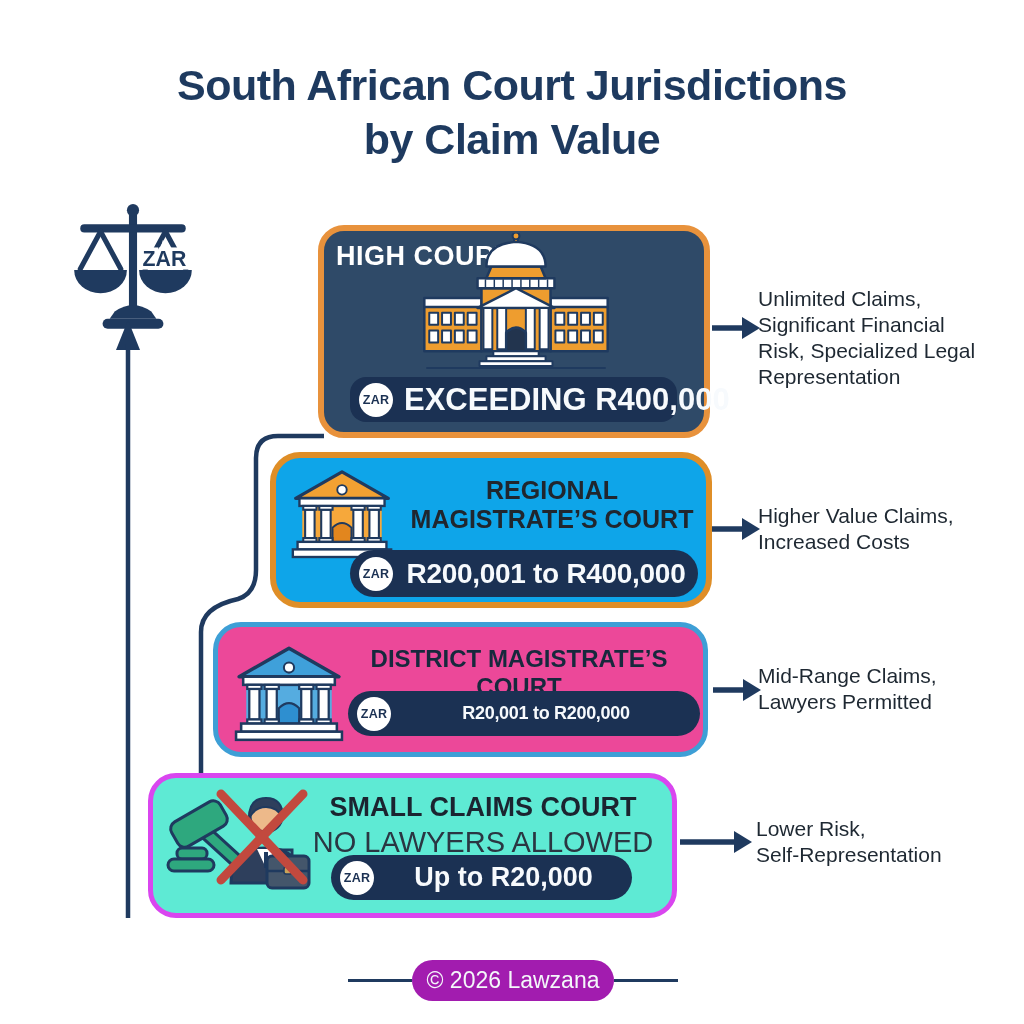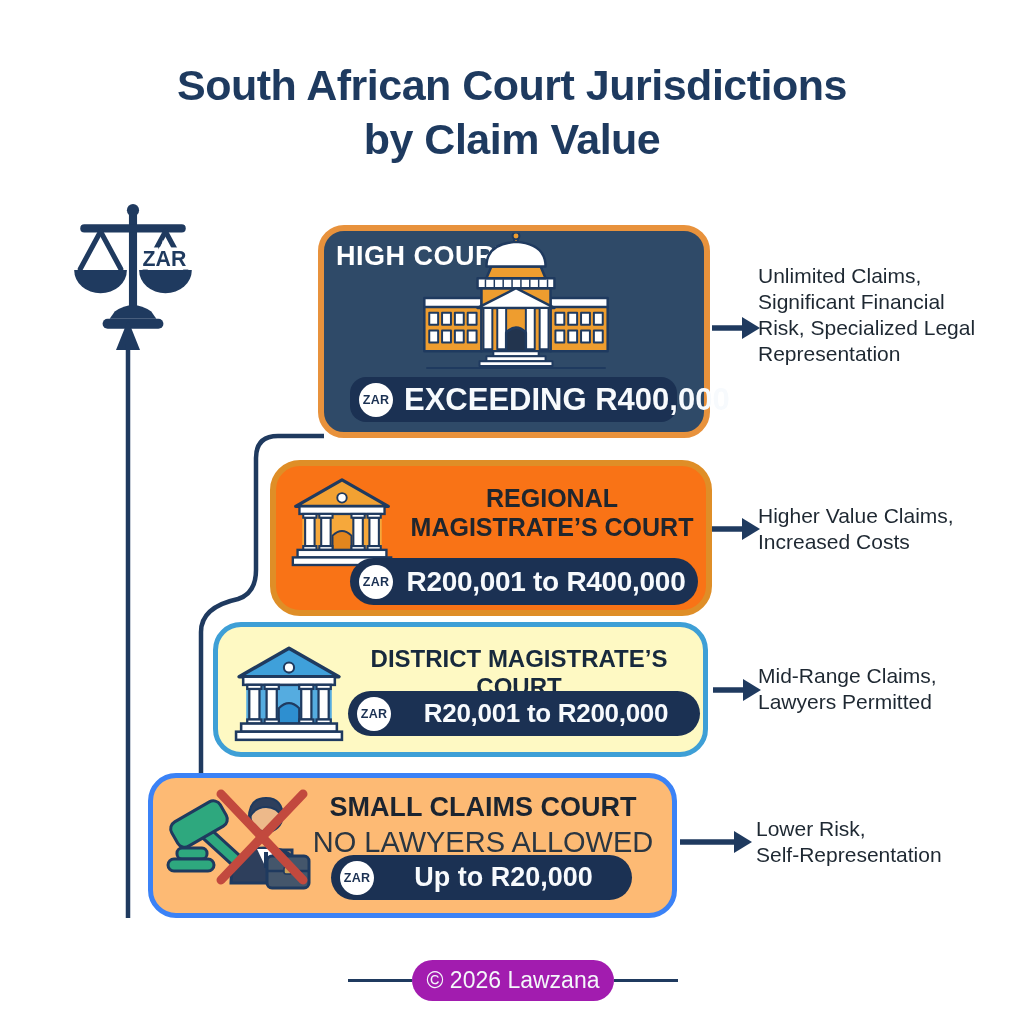--- a/index.html
+++ b/index.html
@@ -10,26 +10,26 @@
   .page-title{
     position:absolute;top:58px;left:0;width:1024px;margin:0;
     text-align:center;font-size:43px;line-height:54px;font-weight:bold;
     color:#1E3A5F;white-space:pre-line;letter-spacing:-0.5px;
   }
   .overlay{position:absolute;left:0;top:0;width:1024px;height:1024px;z-index:1;}
   .scales{position:absolute;left:62px;top:198px;width:142px;height:142px;z-index:1;}
   .card{position:absolute;z-index:2;box-sizing:border-box;}
   .card-hc{left:318px;top:225px;width:392px;height:213px;background:#2F4A68;
     border:6px solid #E8923C;border-radius:26px;}
-  .card-reg{left:270px;top:452px;width:442px;height:156px;background:#f97316;
-    border:6px solid #DF8E27;border-radius:30px;margin-top:8px;}
-  .card-dist{left:213px;top:622px;width:495px;height:135px;background:#fef9c3;
+  .card-reg{left:270px;top:452px;width:442px;height:156px;background:#0ea5e9;
+    border:6px solid #DF8E27;border-radius:30px;}
+  .card-dist{left:213px;top:622px;width:495px;height:135px;background:#ec4899;
     border:5px solid #3E9FD6;border-radius:28px;}
-  .card-small{left:148px;top:773px;width:529px;height:145px;background:#fdba74;
-    border:5px solid #3b82f6;border-radius:28px;}
+  .card-small{left:148px;top:773px;width:529px;height:145px;background:#5eead4;
+    border:5px solid #d946ef;border-radius:28px;}
   .hc-title{position:absolute;left:12px;top:10px;font-size:27px;font-weight:bold;
     color:#ffffff;letter-spacing:0.5px;}
   .hc-building{position:absolute;left:96px;top:2px;width:192px;height:138px;}
   .reg-icon{position:absolute;left:14px;top:10px;width:104px;height:91px;}
   .dist-icon{position:absolute;left:15px;top:17px;width:112px;height:98px;}
   .small-icon{position:absolute;left:10px;top:8px;width:152px;height:108px;}
   .reg-title{position:absolute;left:128px;top:18px;width:296px;text-align:center;
     font-size:25px;line-height:29px;font-weight:bold;color:#20262E;white-space:pre-line;}
   .dist-title{position:absolute;left:110px;top:18px;width:382px;text-align:center;
     font-size:24px;font-weight:bold;color:#17293D;}
@@ -47,25 +47,25 @@
   .pill-small{left:178px;top:77px;width:301px;height:45px;border-radius:23px;}
   .zar-badge{
     flex:0 0 auto;width:34px;height:34px;border-radius:50%;background:#ffffff;
     color:#1B3153;font-size:12.5px;font-weight:bold;letter-spacing:0.3px;
     display:flex;align-items:center;justify-content:center;
   }
   .pill-text{flex:1;text-align:center;color:#F7FAFD;font-weight:bold;
     padding-right:10px;white-space:nowrap;}
   .pill-hc .pill-text{font-size:31px;}
   .pill-reg .pill-text{font-size:28px;letter-spacing:-0.3px;}
-  .pill-dist .pill-text{font-size:26px;letter-spacing:-0.3px;}
+  .pill-dist .pill-text{font-size:18px;letter-spacing:-0.3px;}
   .pill-small .pill-text{font-size:27px;}
   .annotation{position:absolute;z-index:2;font-size:21px;line-height:26px;
     color:#1E2832;white-space:pre-line;width:262px;}
-  .ann-1{left:758px;top:263px;}
+  .ann-1{left:758px;top:286px;}
   .ann-2{left:758px;top:503px;}
   .ann-3{left:758px;top:663px;}
   .ann-4{left:756px;top:816px;}
   .footer-line{position:absolute;height:3px;background:#1F3A5F;top:979px;z-index:2;}
   .footer-line-left{left:348px;width:64px;}
   .footer-line-right{left:614px;width:64px;}
   .footer-pill{
     position:absolute;left:412px;top:960px;width:202px;height:41px;
     background:#a21caf;border-radius:21px;z-index:2;
     display:flex;align-items:center;justify-content:center;

